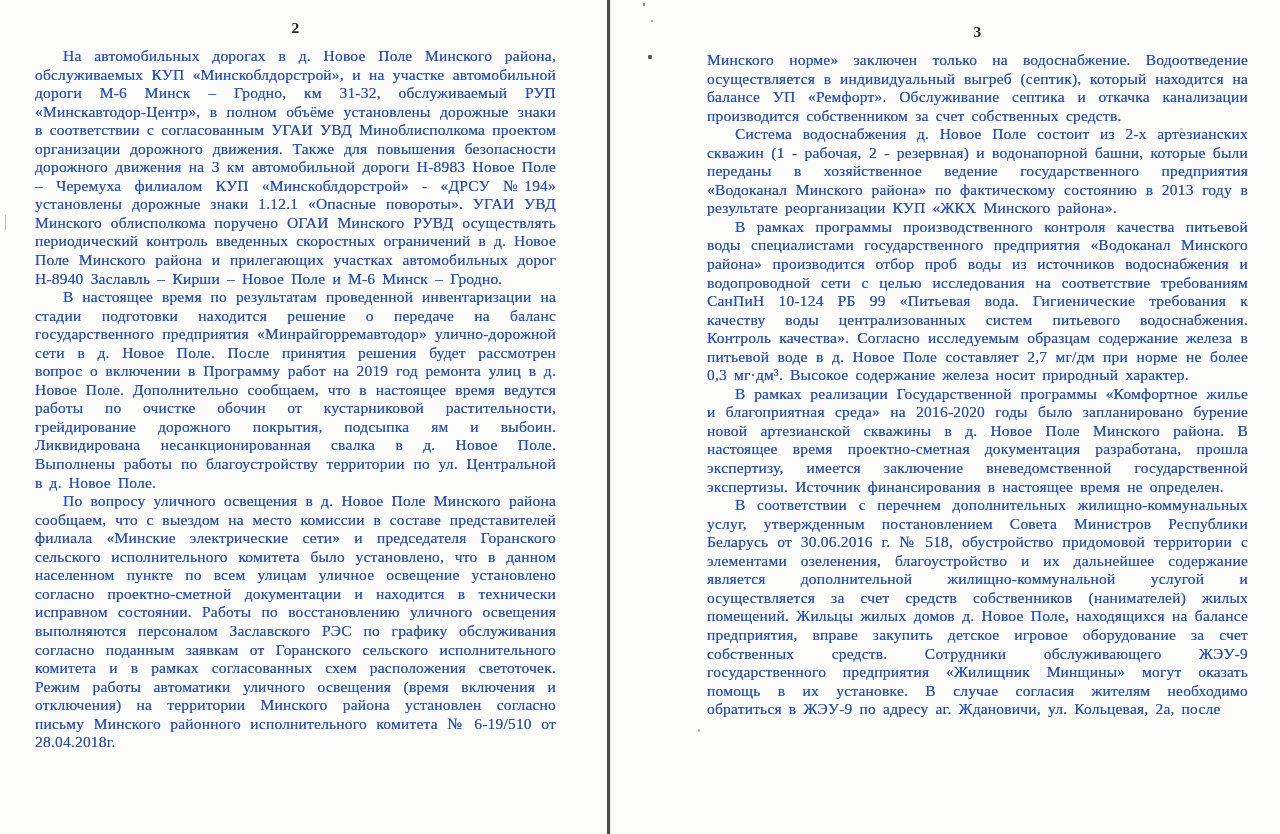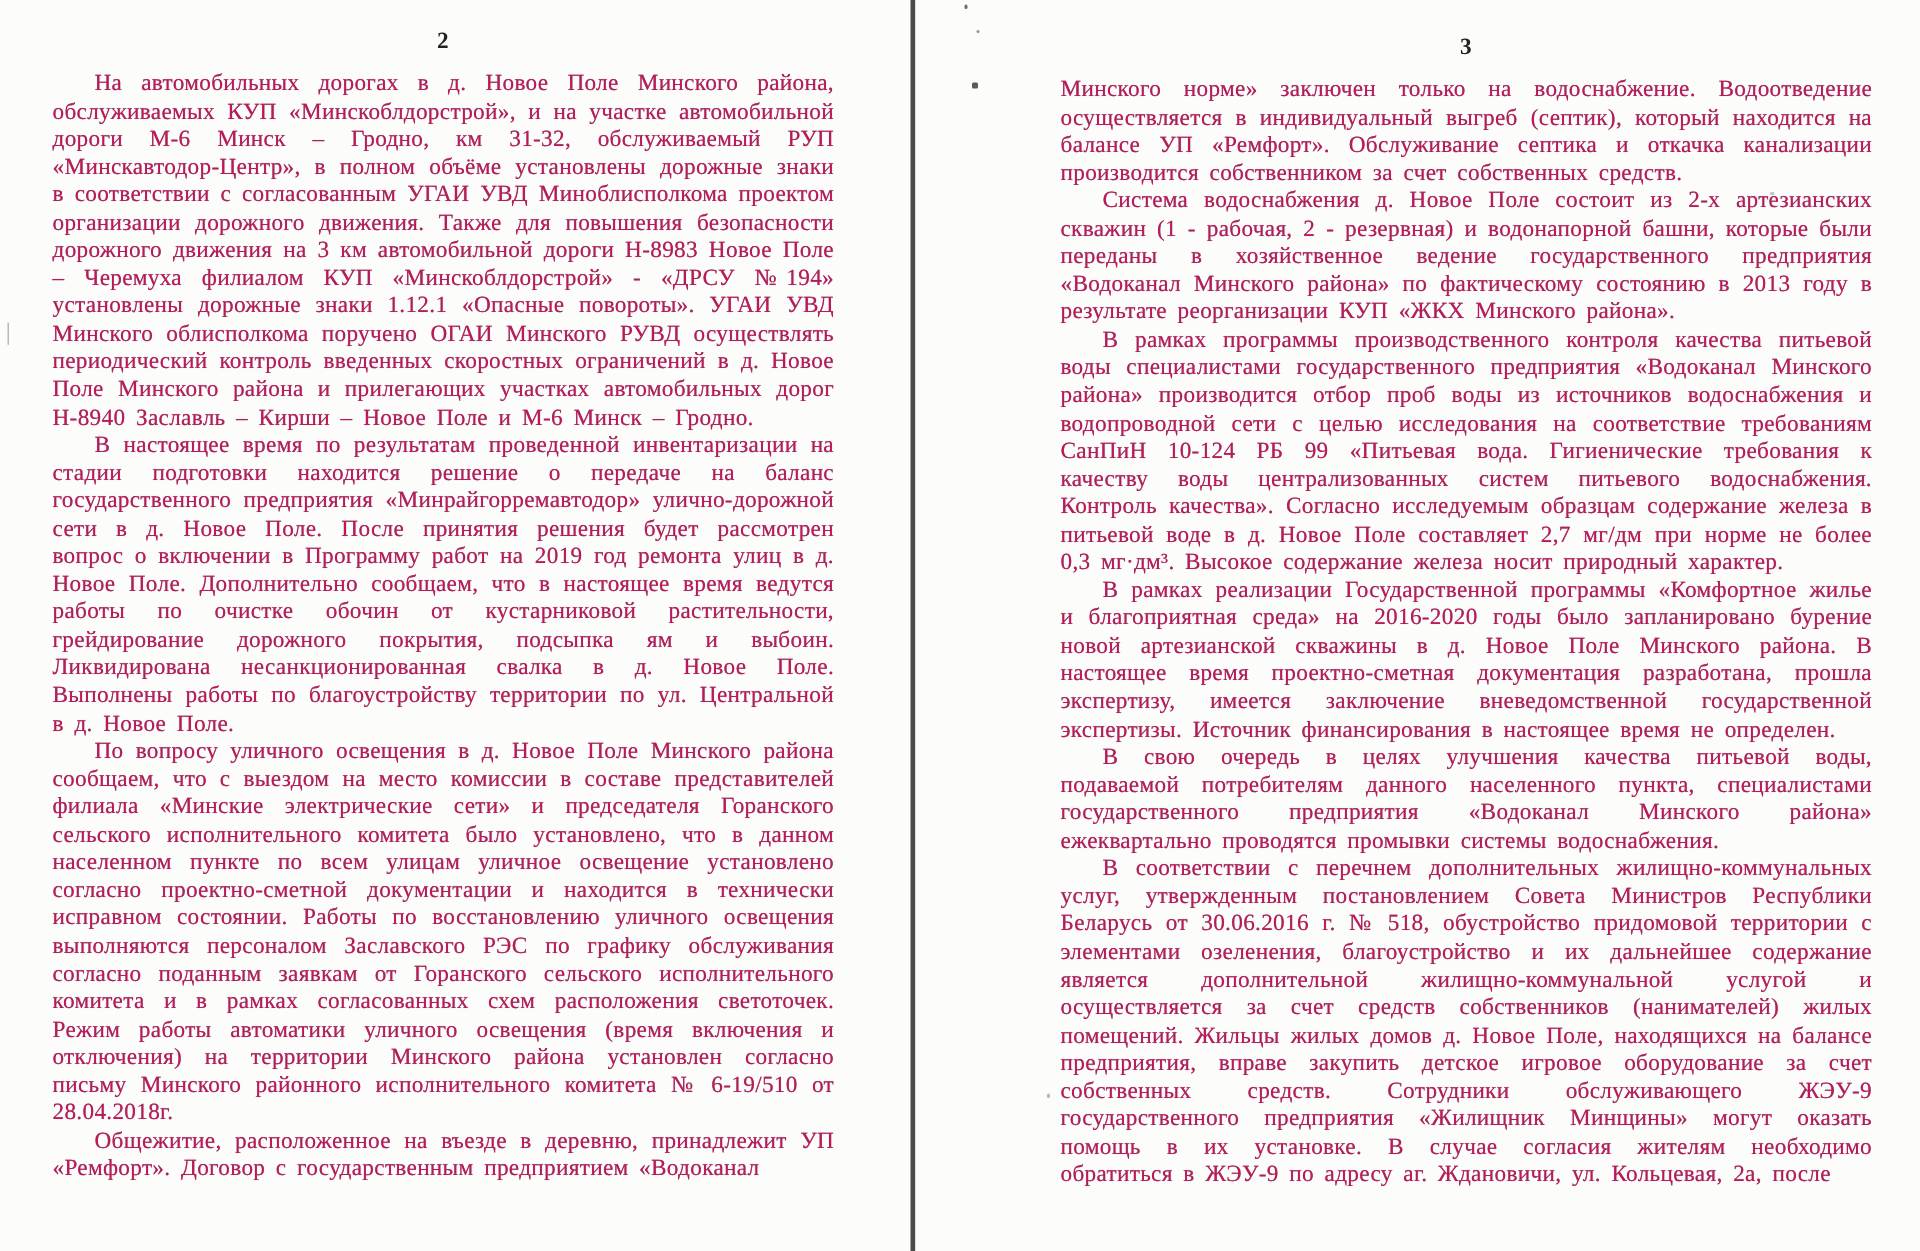--- a/index.html
+++ b/index.html
@@ -37,21 +37,21 @@
   .page-body { margin-top: 9px; }
 
   p.para {
     margin: 0;
     padding: 0;
     font-size: 15.5px;
     line-height: 18.55px;
     text-align: justify;
     word-spacing: 3px;
     letter-spacing: 0.2px;
-    color: #be185d;
+    color: #1d4ed8;
     text-shadow: 0 0 0.45px rgba(20,20,20,0.55);
   }
   p.para.indent { text-indent: 28px; }
 
   .divider {
     position: absolute;
     left: 607px;
     top: 0;
     width: 3px;
     height: 834px;
@@ -75,34 +75,32 @@
 <body>
 
 <div class="scan">
 
   <div class="page page-left">
     <div class="page-number">2</div>
     <div class="page-body">
       <p class="para indent">На автомобильных дорогах в д. Новое Поле Минского района, обслуживаемых КУП «Минскоблдорстрой», и на участке автомобильной дороги М-6 Минск – Гродно, км 31-32, обслуживаемый РУП «Минскавтодор-Центр», в полном объёме установлены дорожные знаки в соответствии с согласованным УГАИ УВД Миноблисполкома проектом организации дорожного движения. Также для повышения безопасности дорожного движения на 3 км автомобильной дороги Н-8983 Новое Поле – Черемуха филиалом КУП «Минскоблдорстрой» - «ДРСУ №194» установлены дорожные знаки 1.12.1 «Опасные повороты». УГАИ УВД Минского облисполкома поручено ОГАИ Минского РУВД осуществлять периодический контроль введенных скоростных ограничений в д. Новое Поле Минского района и прилегающих участках автомобильных дорог Н-8940 Заславль – Кирши – Новое Поле и М-6 Минск – Гродно.</p>
       <p class="para indent">В настоящее время по результатам проведенной инвентаризации на стадии подготовки находится решение о передаче на баланс государственного предприятия «Минрайгорремавтодор» улично-дорожной сети в д. Новое Поле. После принятия решения будет рассмотрен вопрос о включении в Программу работ на 2019 год ремонта улиц в д. Новое Поле. Дополнительно сообщаем, что в настоящее время ведутся работы по очистке обочин от кустарниковой растительности, грейдирование дорожного покрытия, подсыпка ям и выбоин. Ликвидирована несанкционированная свалка в д. Новое Поле. Выполнены работы по благоустройству территории по ул. Центральной в д. Новое Поле.</p>
       <p class="para indent">По вопросу уличного освещения в д. Новое Поле Минского района сообщаем, что с выездом на место комиссии в составе представителей филиала «Минские электрические сети» и председателя Горанского сельского исполнительного комитета было установлено, что в данном населенном пункте по всем улицам уличное освещение установлено согласно проектно-сметной документации и находится в технически исправном состоянии. Работы по восстановлению уличного освещения выполняются персоналом Заславского РЭС по графику обслуживания согласно поданным заявкам от Горанского сельского исполнительного комитета и в рамках согласованных схем расположения светоточек. Режим работы автоматики уличного освещения (время включения и отключения) на территории Минского района установлен согласно письму Минского районного исполнительного комитета № 6-19/510 от 28.04.2018г.</p>
-      <p class="para indent">Общежитие, расположенное на въезде в деревню, принадлежит УП «Ремфорт». Договор с государственным предприятием «Водоканал</p>
     </div>
   </div>
 
   <div class="divider"></div>
 
   <div class="page page-right">
     <div class="page-number">3</div>
     <div class="page-body">
       <p class="para">Минского норме» заключен только на водоснабжение. Водоотведение осуществляется в индивидуальный выгреб (септик), который находится на балансе УП «Ремфорт». Обслуживание септика и откачка канализации производится собственником за счет собственных средств.</p>
       <p class="para indent">Система водоснабжения д. Новое Поле состоит из 2-х артезианских скважин (1 - рабочая, 2 - резервная) и водонапорной башни, которые были переданы в хозяйственное ведение государственного предприятия «Водоканал Минского района» по фактическому состоянию в 2013 году в результате реорганизации КУП «ЖКХ Минского района».</p>
       <p class="para indent">В рамках программы производственного контроля качества питьевой воды специалистами государственного предприятия «Водоканал Минского района» производится отбор проб воды из источников водоснабжения и водопроводной сети с целью исследования на соответствие требованиям СанПиН 10-124 РБ 99 «Питьевая вода. Гигиенические требования к качеству воды централизованных систем питьевого водоснабжения. Контроль качества». Согласно исследуемым образцам содержание железа в питьевой воде в д. Новое Поле составляет 2,7 мг/дм при норме не более 0,3 мг·дм³. Высокое содержание железа носит природный характер.</p>
       <p class="para indent">В рамках реализации Государственной программы «Комфортное жилье и благоприятная среда» на 2016-2020 годы было запланировано бурение новой артезианской скважины в д. Новое Поле Минского района. В настоящее время проектно-сметная документация разработана, прошла экспертизу, имеется заключение вневедомственной государственной экспертизы. Источник финансирования в настоящее время не определен.</p>
-      <p class="para indent">В свою очередь в целях улучшения качества питьевой воды, подаваемой потребителям данного населенного пункта, специалистами государственного предприятия «Водоканал Минского района» ежеквартально проводятся промывки системы водоснабжения.</p>
       <p class="para indent">В соответствии с перечнем дополнительных жилищно-коммунальных услуг, утвержденным постановлением Совета Министров Республики Беларусь от 30.06.2016 г. № 518, обустройство придомовой территории с элементами озеленения, благоустройство и их дальнейшее содержание является дополнительной жилищно-коммунальной услугой и осуществляется за счет средств собственников (нанимателей) жилых помещений. Жильцы жилых домов д. Новое Поле, находящихся на балансе предприятия, вправе закупить детское игровое оборудование за счет собственных средств. Сотрудники обслуживающего ЖЭУ-9 государственного предприятия «Жилищник Минщины» могут оказать помощь в их установке. В случае согласия жителям необходимо обратиться в ЖЭУ-9 по адресу аг. Ждановичи, ул. Кольцевая, 2а, после</p>
     </div>
   </div>
 
   <div class="speck speck-a"></div>
   <div class="speck speck-b"></div>
   <div class="speck speck-c"></div>
   <div class="speck speck-d"></div>
   <div class="speck speck-e"></div>
   <div class="speck speck-f"></div>

